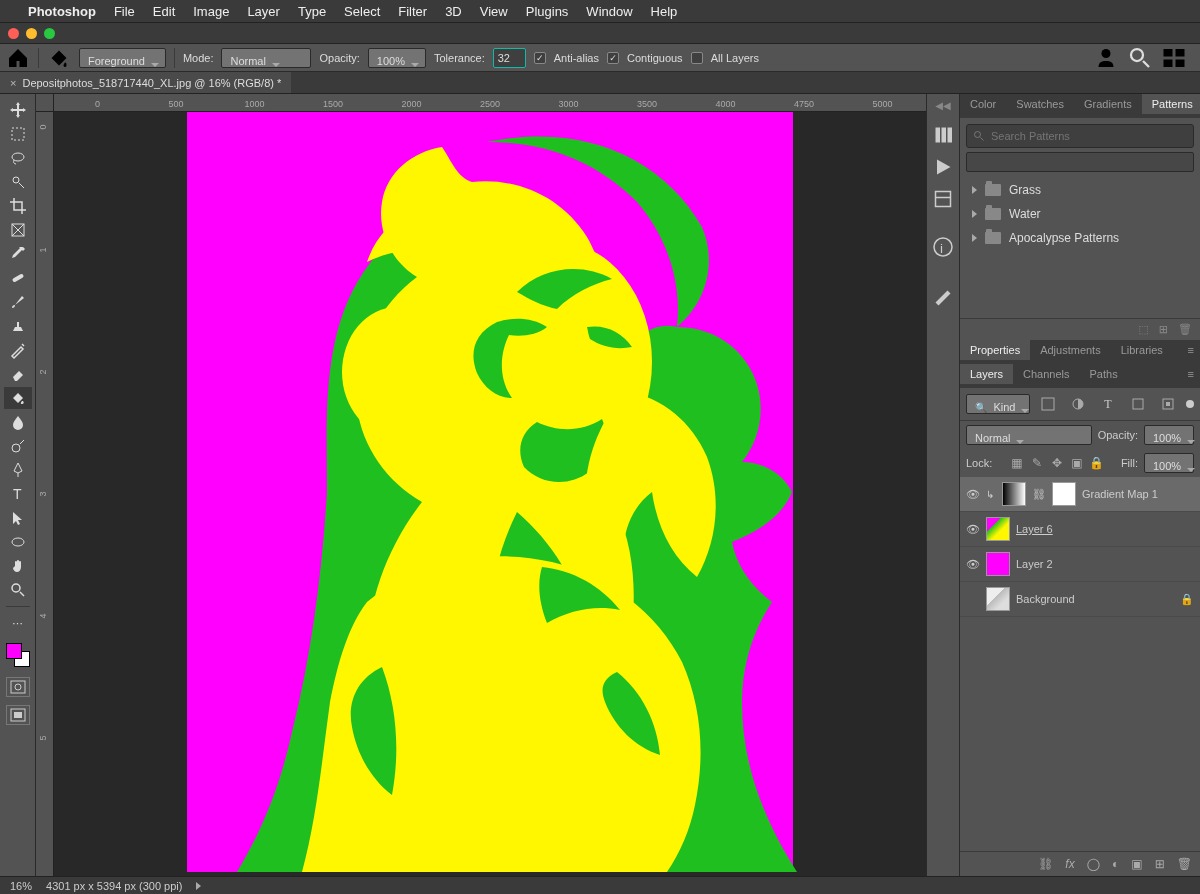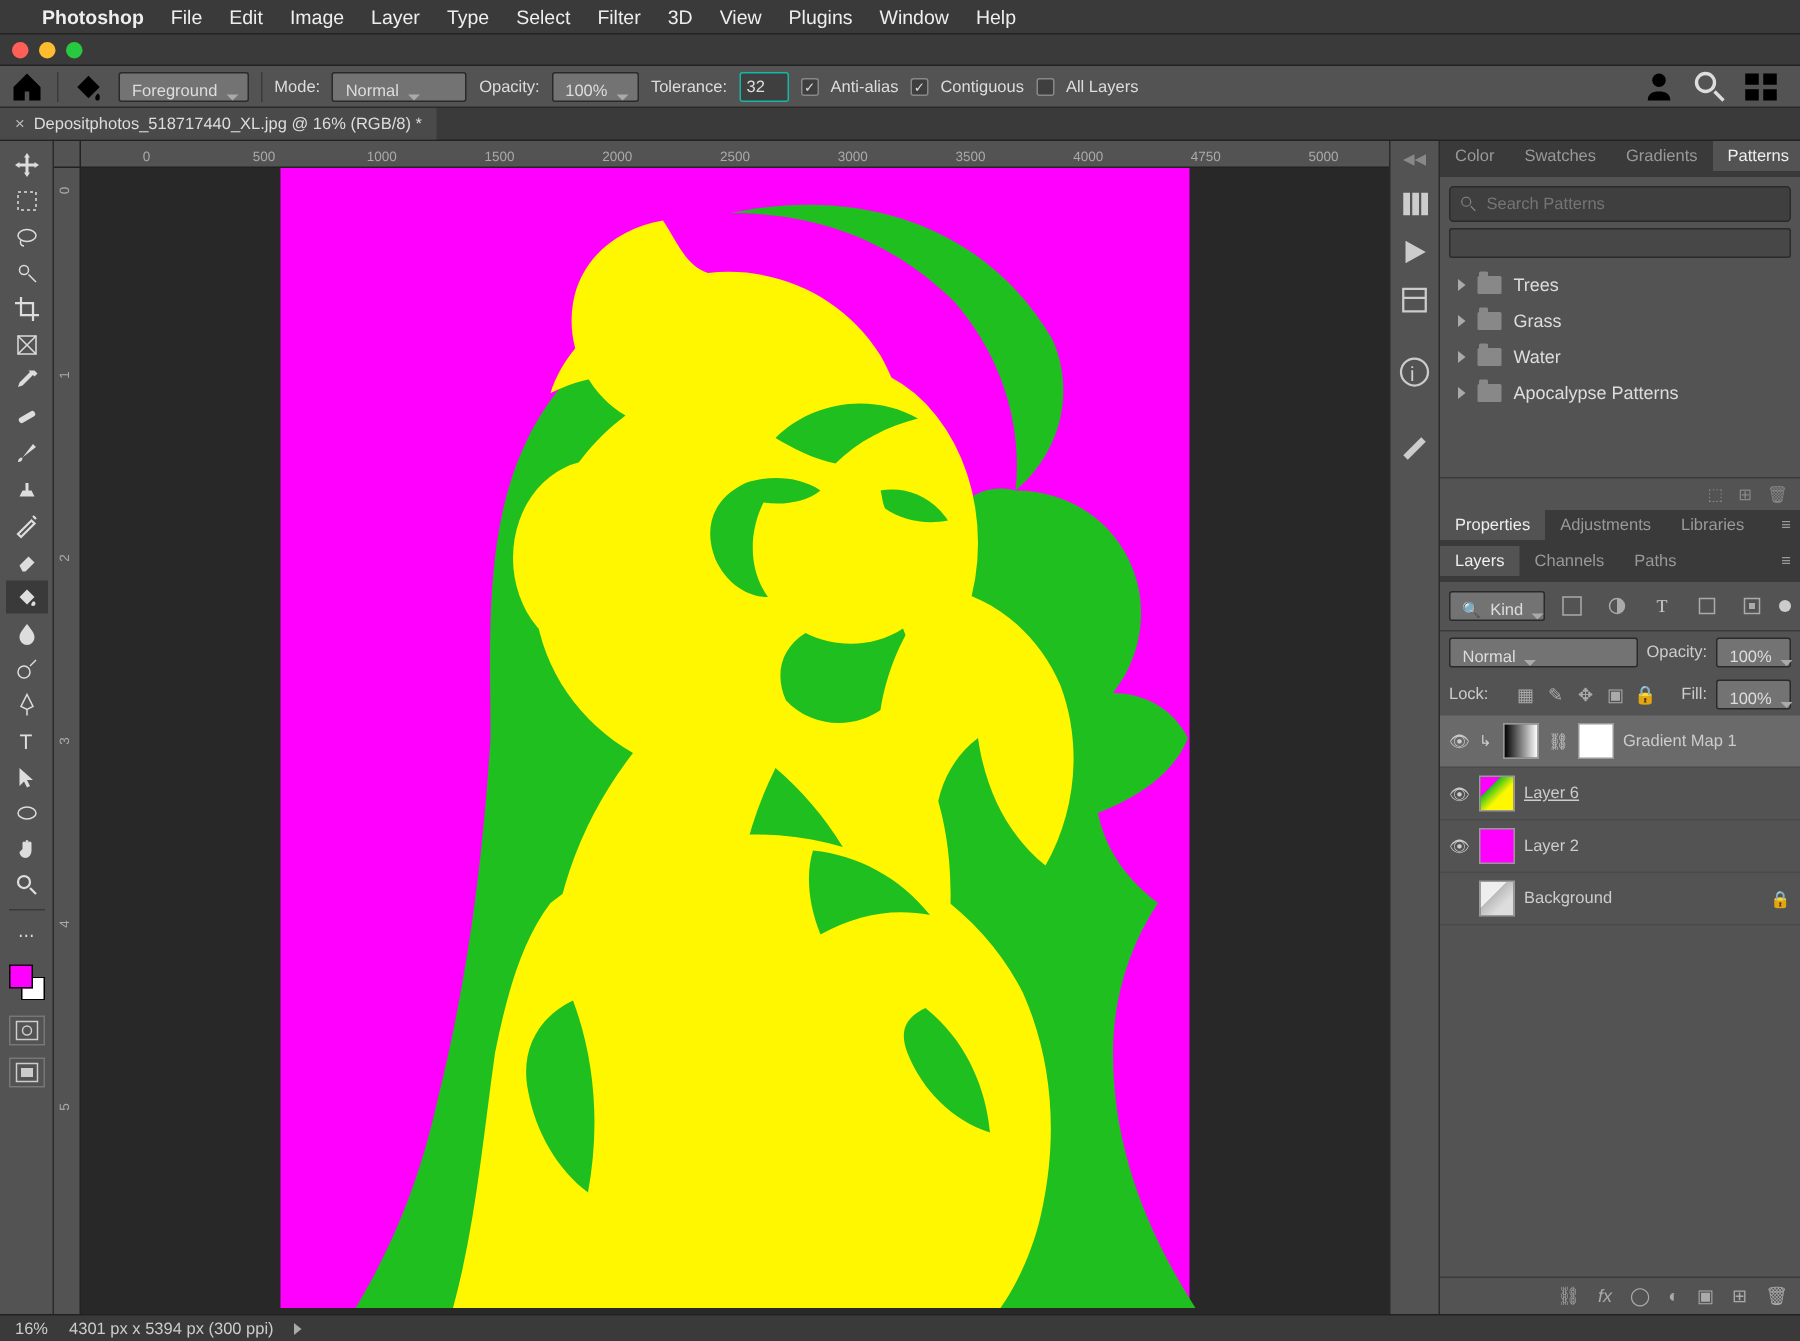--- a/index.html
+++ b/index.html
@@ -394,24 +394,20 @@
         <svg width="12" height="12" viewBox="0 0 16 16">
             <circle cx="6" cy="6" r="4" fill="none" stroke="#888"></circle>
             <path d="M10 10l4 4" stroke="#888"></path>
           </svg>
         <input placeholder="Search Patterns" style="">
       </div>
       <div style="height:20px;background:#474747;border:1px solid #2a2a2a;margin-top:4px;border-radius:2px"></div>
       <div style="margin-top:6px">
         <div class="folder-item">
             <span class="folder-icon"></span>
-            <span>Trees</span>
-          </div>
-        <div class="folder-item">
-            <span class="folder-icon"></span>
             <span>Grass</span>
           </div>
         <div class="folder-item">
             <span class="folder-icon"></span>
             <span>Water</span>
           </div>
         <div class="folder-item">
             <span class="folder-icon"></span>
             <span>Apocalypse Patterns</span>
           </div>

